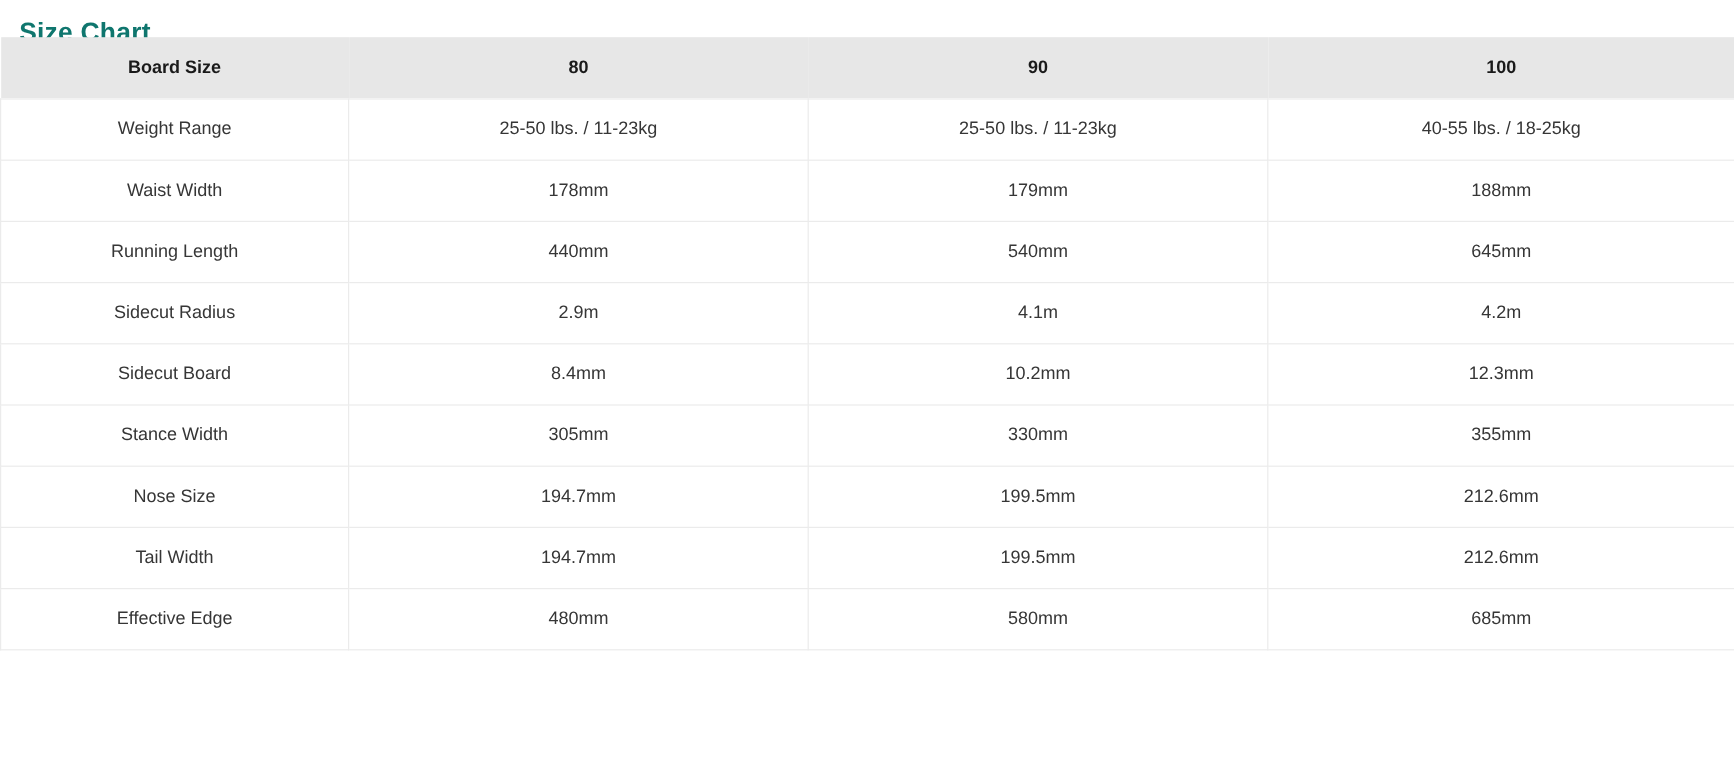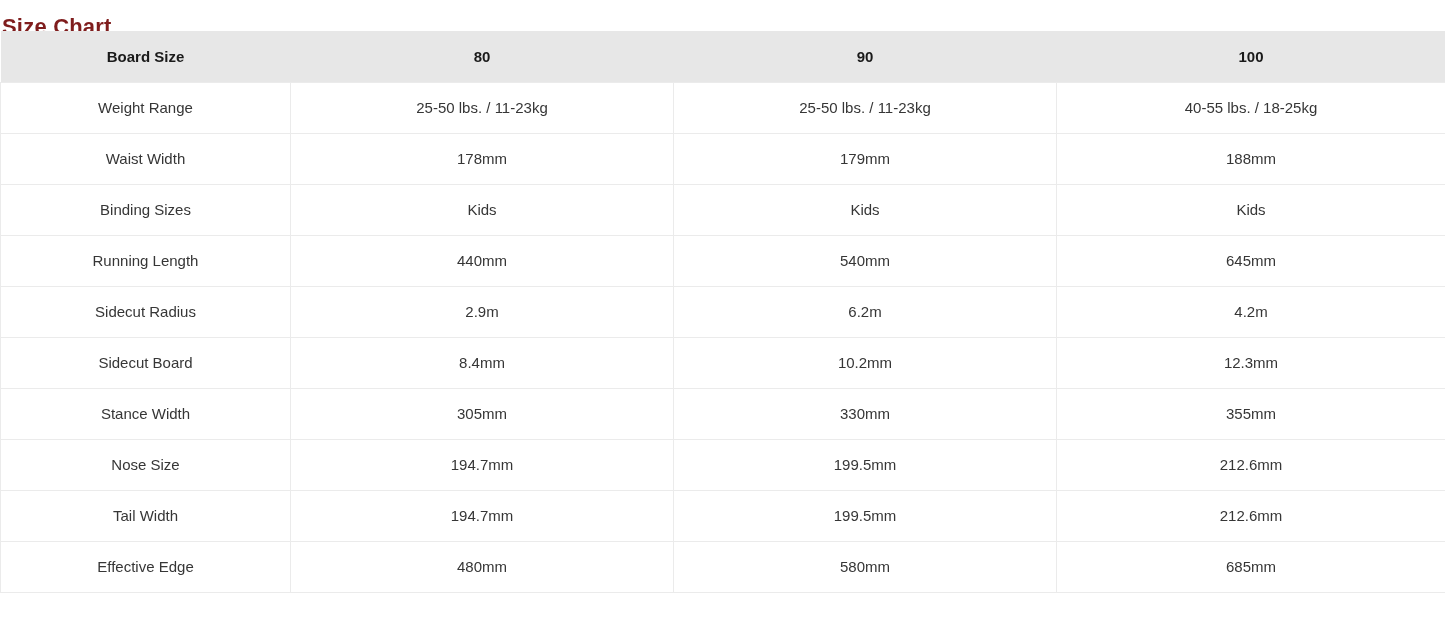--- a/index.html
+++ b/index.html
@@ -8,25 +8,25 @@
     padding: 0;
     background: #ffffff;
     width: 1445px;
     height: 633px;
     overflow: hidden;
     font-family: "Liberation Sans", "DejaVu Sans", sans-serif;
   }
   .page-title {
     position: absolute;
     top: -3px;
-    left: 2px;
+    left: 16px;
     font-size: 22px;
     line-height: 1.1;
     font-weight: 700;
-    color: #7f1d1d;
+    color: #0f766e;
     letter-spacing: 0.2px;
   }
   table.size-chart {
     position: absolute;
     top: 31px;
     left: 0;
     width: 1445px;
     border-collapse: collapse;
     table-layout: fixed;
   }
@@ -85,35 +85,29 @@
       <td>25-50 lbs. / 11-23kg</td>
       <td>40-55 lbs. / 18-25kg</td>
     </tr>
     <tr>
       <td>Waist Width</td>
       <td>178mm</td>
       <td>179mm</td>
       <td>188mm</td>
     </tr>
     <tr>
-      <td>Binding Sizes</td>
-      <td>Kids</td>
-      <td>Kids</td>
-      <td>Kids</td>
-    </tr>
-    <tr>
       <td>Running Length</td>
       <td>440mm</td>
       <td>540mm</td>
       <td>645mm</td>
     </tr>
     <tr>
       <td>Sidecut Radius</td>
       <td>2.9m</td>
-      <td>6.2m</td>
+      <td>4.1m</td>
       <td>4.2m</td>
     </tr>
     <tr>
       <td>Sidecut Board</td>
       <td>8.4mm</td>
       <td>10.2mm</td>
       <td>12.3mm</td>
     </tr>
     <tr>
       <td>Stance Width</td>

